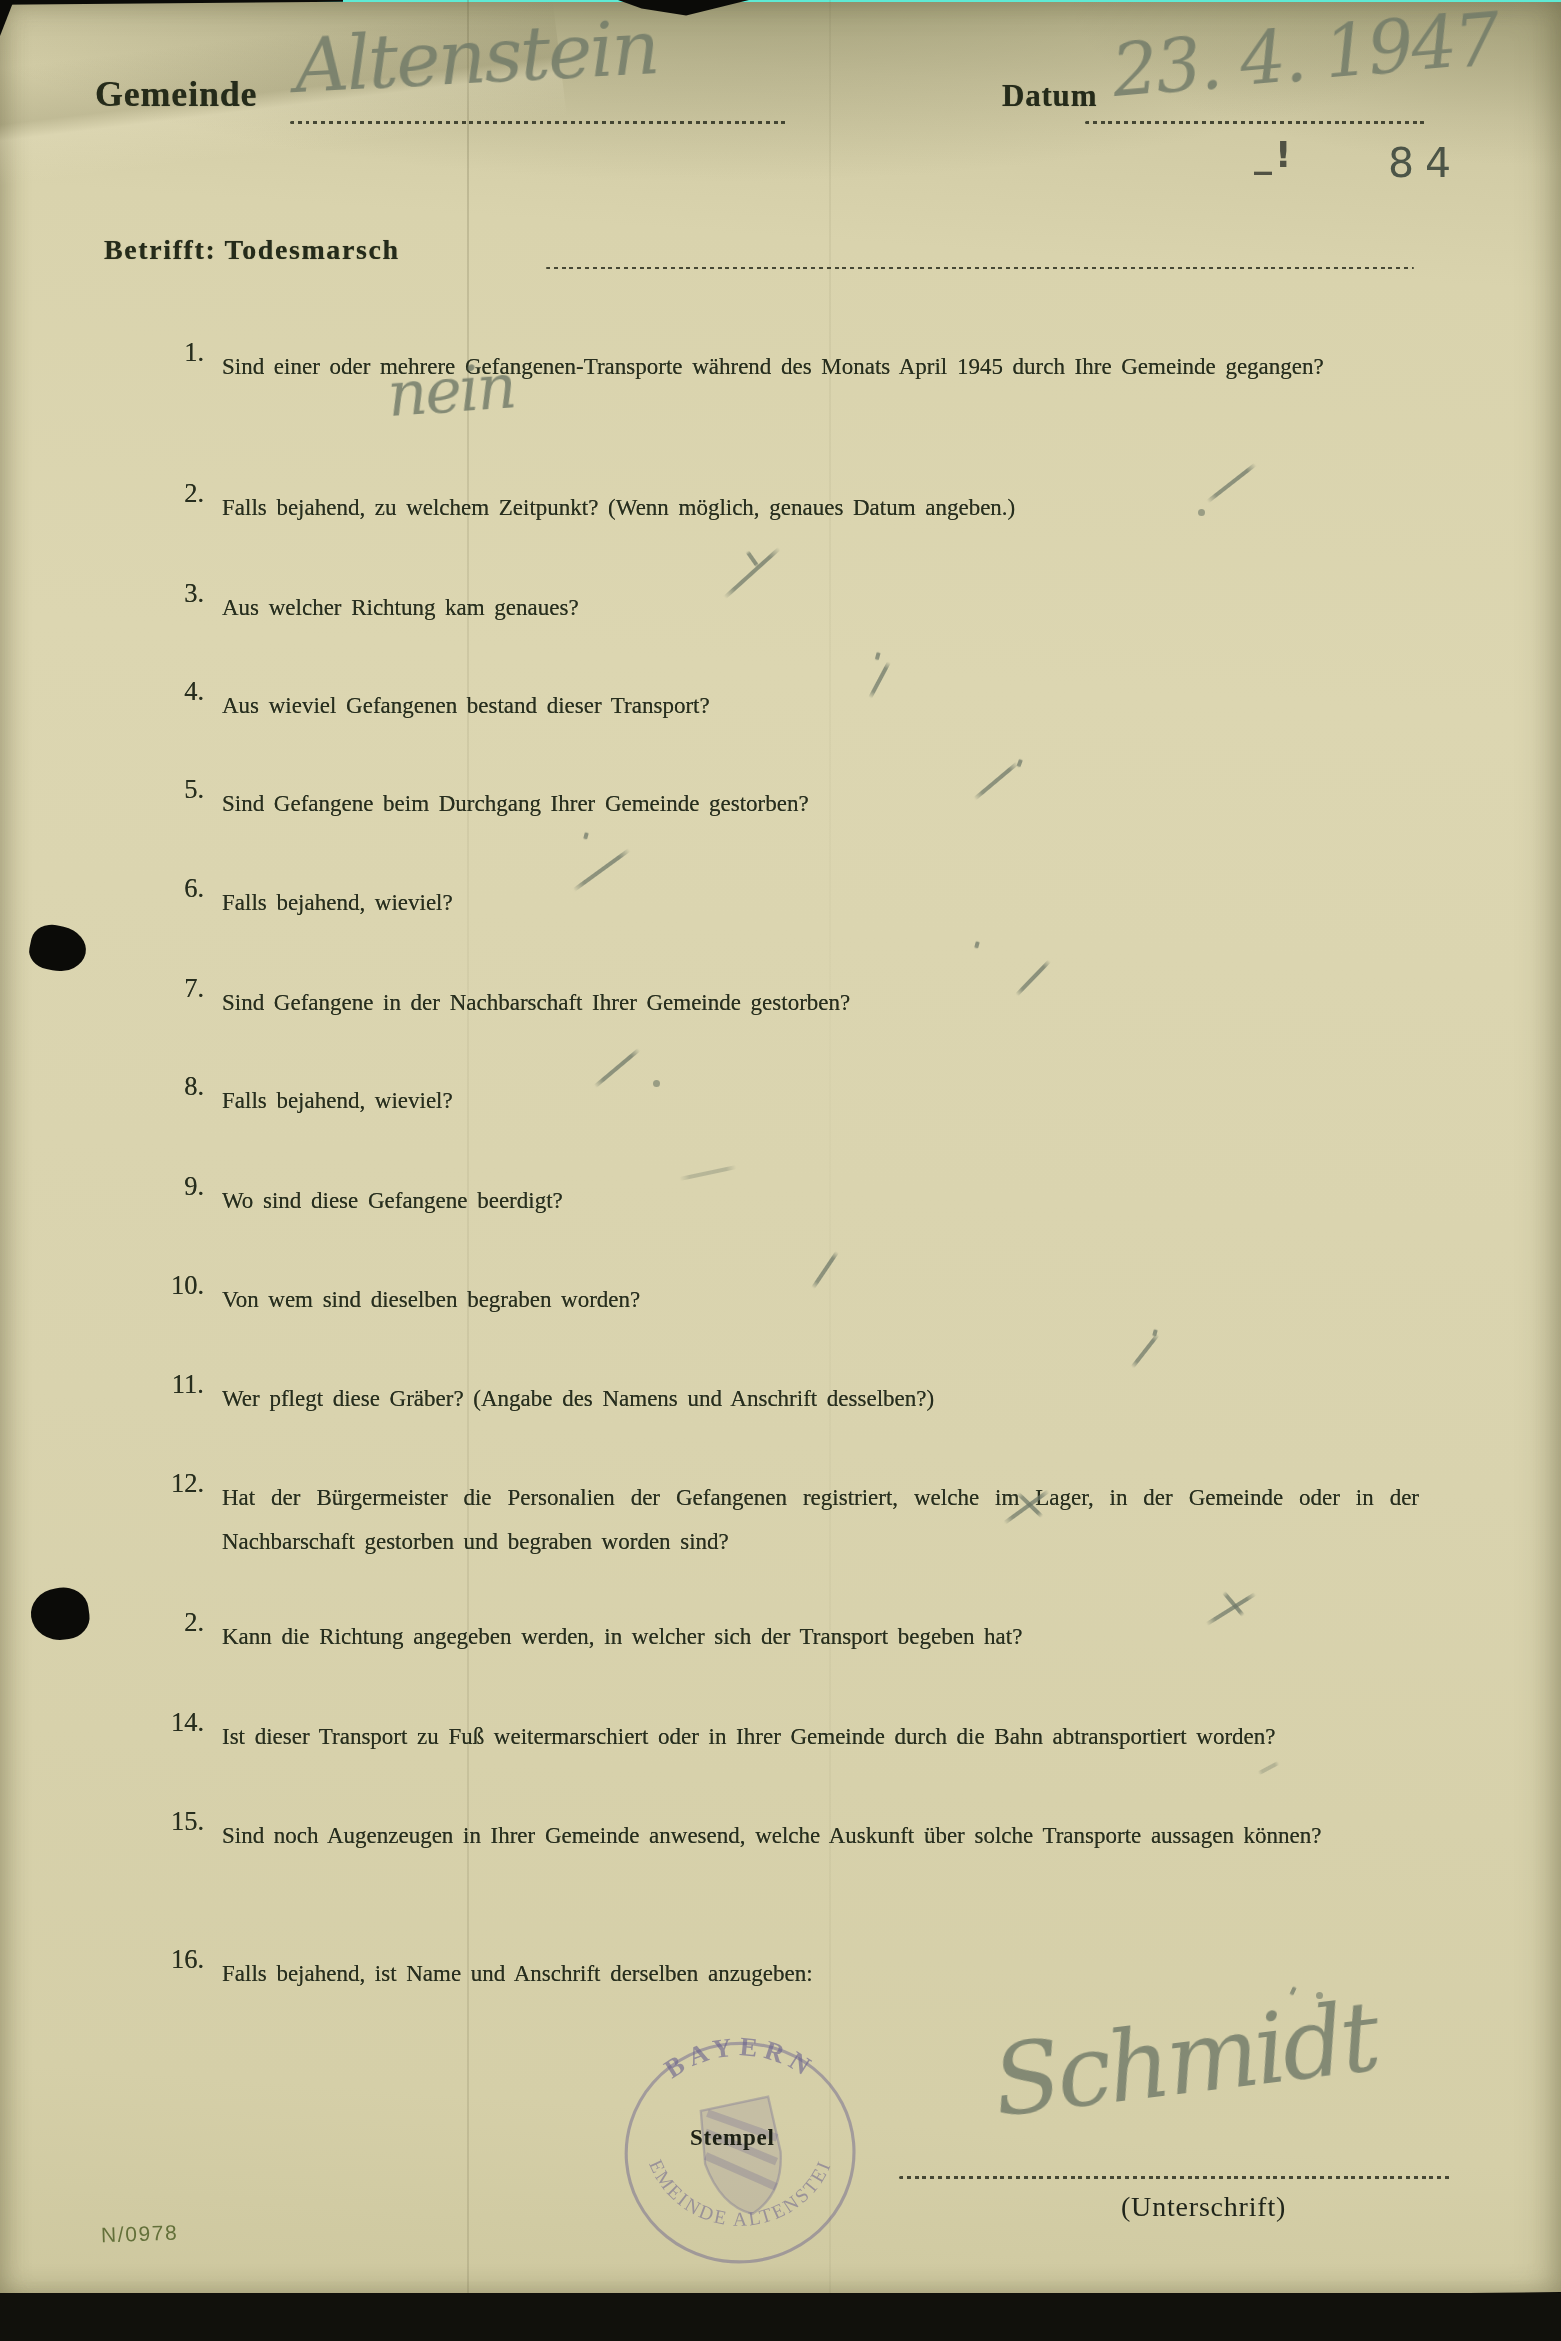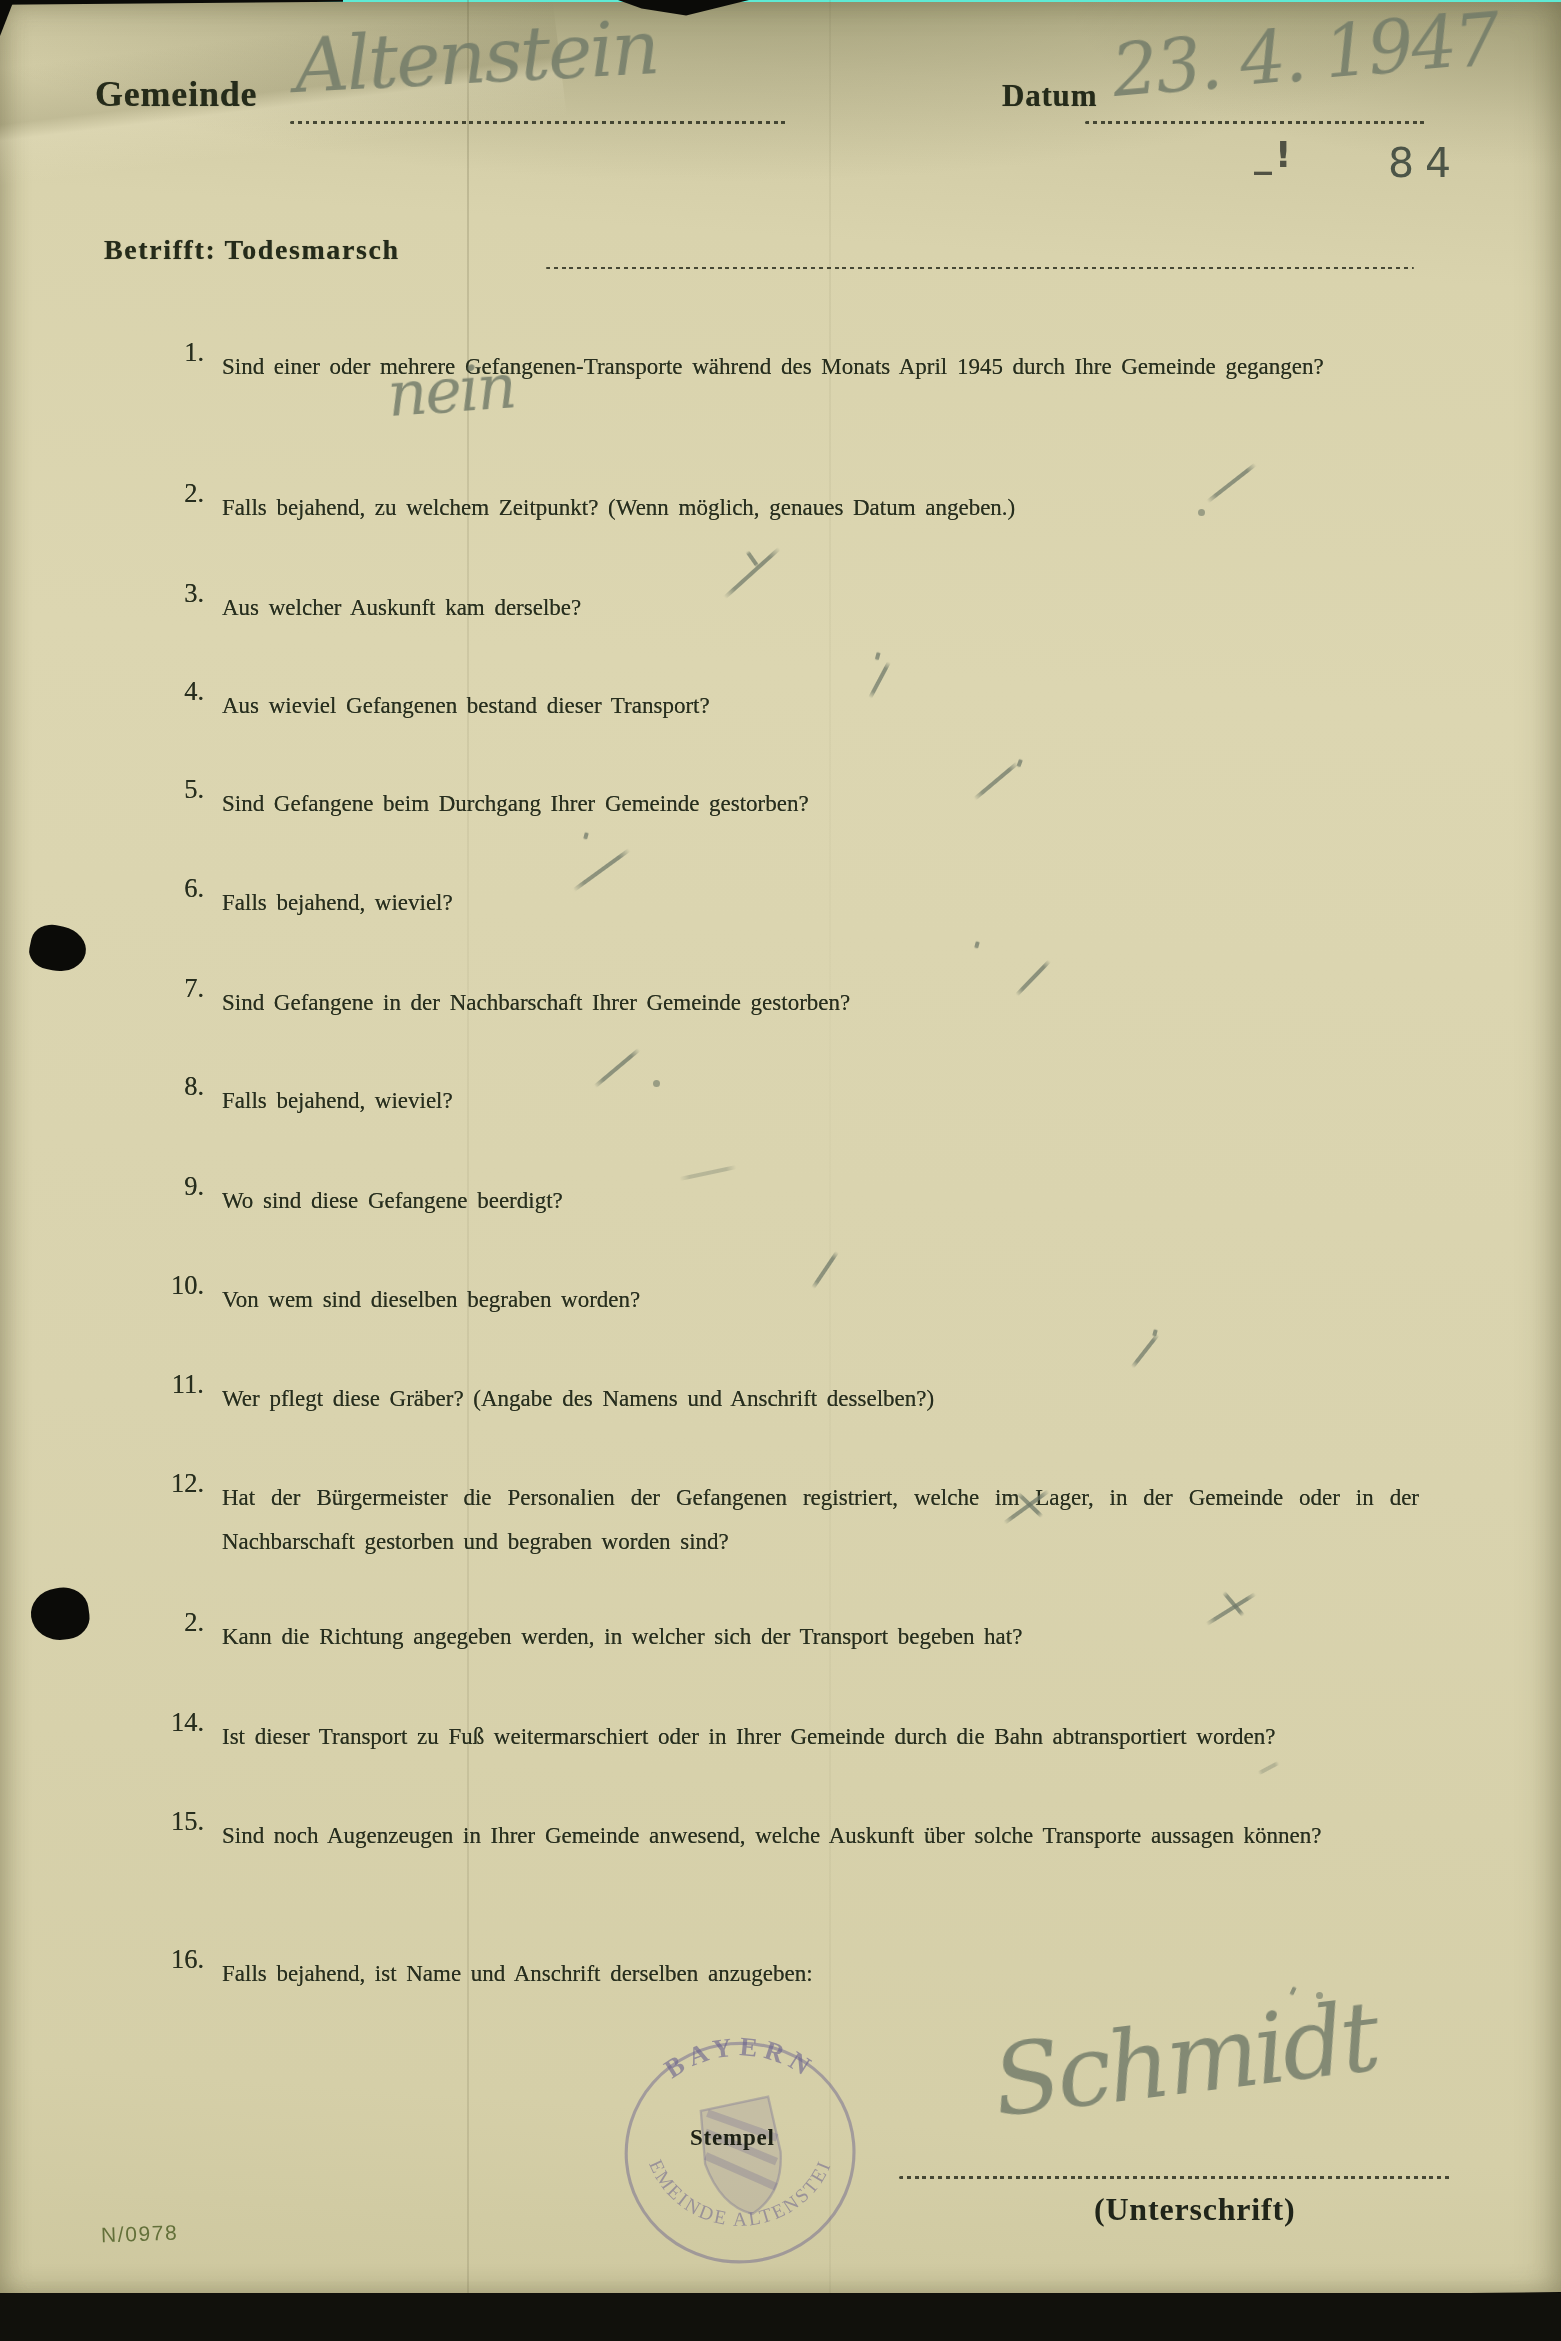--- a/index.html
+++ b/index.html
@@ -26,21 +26,21 @@
   .pm{position:absolute;height:3.9px;border-radius:2.3px;filter:blur(0.4px);
       background:linear-gradient(90deg,rgba(116,126,110,0) 0%,rgba(110,120,104,.7) 18%,rgba(110,120,104,.75) 82%,rgba(116,126,110,0) 100%);}
   .pm.pdot{width:7px;height:7px;border-radius:50%;background:rgba(110,120,104,.6);}
   .pm.faint{opacity:.45;}
   .stampnum{position:absolute;left:1388px;top:139px;font-family:"DejaVu Sans",sans-serif;font-size:41px;
       color:#414b40;letter-spacing:11px;opacity:.92;}
   .pcmark{position:absolute;left:1254px;top:134px;font-family:"DejaVu Sans",sans-serif;font-size:36px;
       font-weight:bold;color:rgba(58,60,50,.85);letter-spacing:3.1px;}
   .stamp{position:absolute;left:615px;top:2034px;width:258px;height:238px;opacity:.92;}
   .stempel{position:absolute;left:690px;top:2125px;font-size:23px;font-weight:bold;color:#1d2115;letter-spacing:0.8px;}
-  .unterschrift{position:absolute;left:1094px;top:2191px;font-size:32px;font-weight:bold;color:#20251a;letter-spacing:0.8px;}
+  .unterschrift{position:absolute;left:1121px;top:2191px;font-size:28px;font-weight:normal;color:#20251a;letter-spacing:0.8px;}
   .formnum{position:absolute;left:101px;top:2222px;font-family:"Liberation Sans",sans-serif;font-size:21px;
       color:rgba(80,96,40,.85);letter-spacing:1.6px;transform:rotate(-2deg);}
   .scan{position:absolute;background:#0b0b08;}
   .crease{position:absolute;top:0;height:2301px;width:2.3px;}
 </style>
 </head>
 <body>
 
 <div class="page">
   <div class="paper"></div>
@@ -69,21 +69,21 @@
     <span class="qt">Sind einer oder mehrere Gefangenen-Transporte während des Monats April 1945 durch Ihre Gemeinde gegangen?</span>
   </div>
   <span class="hw" style="left:390px;top:358px;font-size:62px;transform:rotate(-4deg);">nein</span>
 
   <div class="q" style="top:478px;">
     <span class="qn">2.</span>
     <span class="qt">Falls bejahend, zu welchem Zeitpunkt? (Wenn möglich, genaues Datum angeben.)</span>
   </div>
   <div class="q" style="top:578px;">
     <span class="qn">3.</span>
-    <span class="qt">Aus welcher Auskunft kam derselbe?</span>
+    <span class="qt">Aus welcher Richtung kam genaues?</span>
   </div>
   <div class="q" style="top:676px;">
     <span class="qn">4.</span>
     <span class="qt">Aus wieviel Gefangenen bestand dieser Transport?</span>
   </div>
   <div class="q" style="top:774px;">
     <span class="qn">5.</span>
     <span class="qt">Sind Gefangene beim Durchgang Ihrer Gemeinde gestorben?</span>
   </div>
   <div class="q" style="top:873px;">

